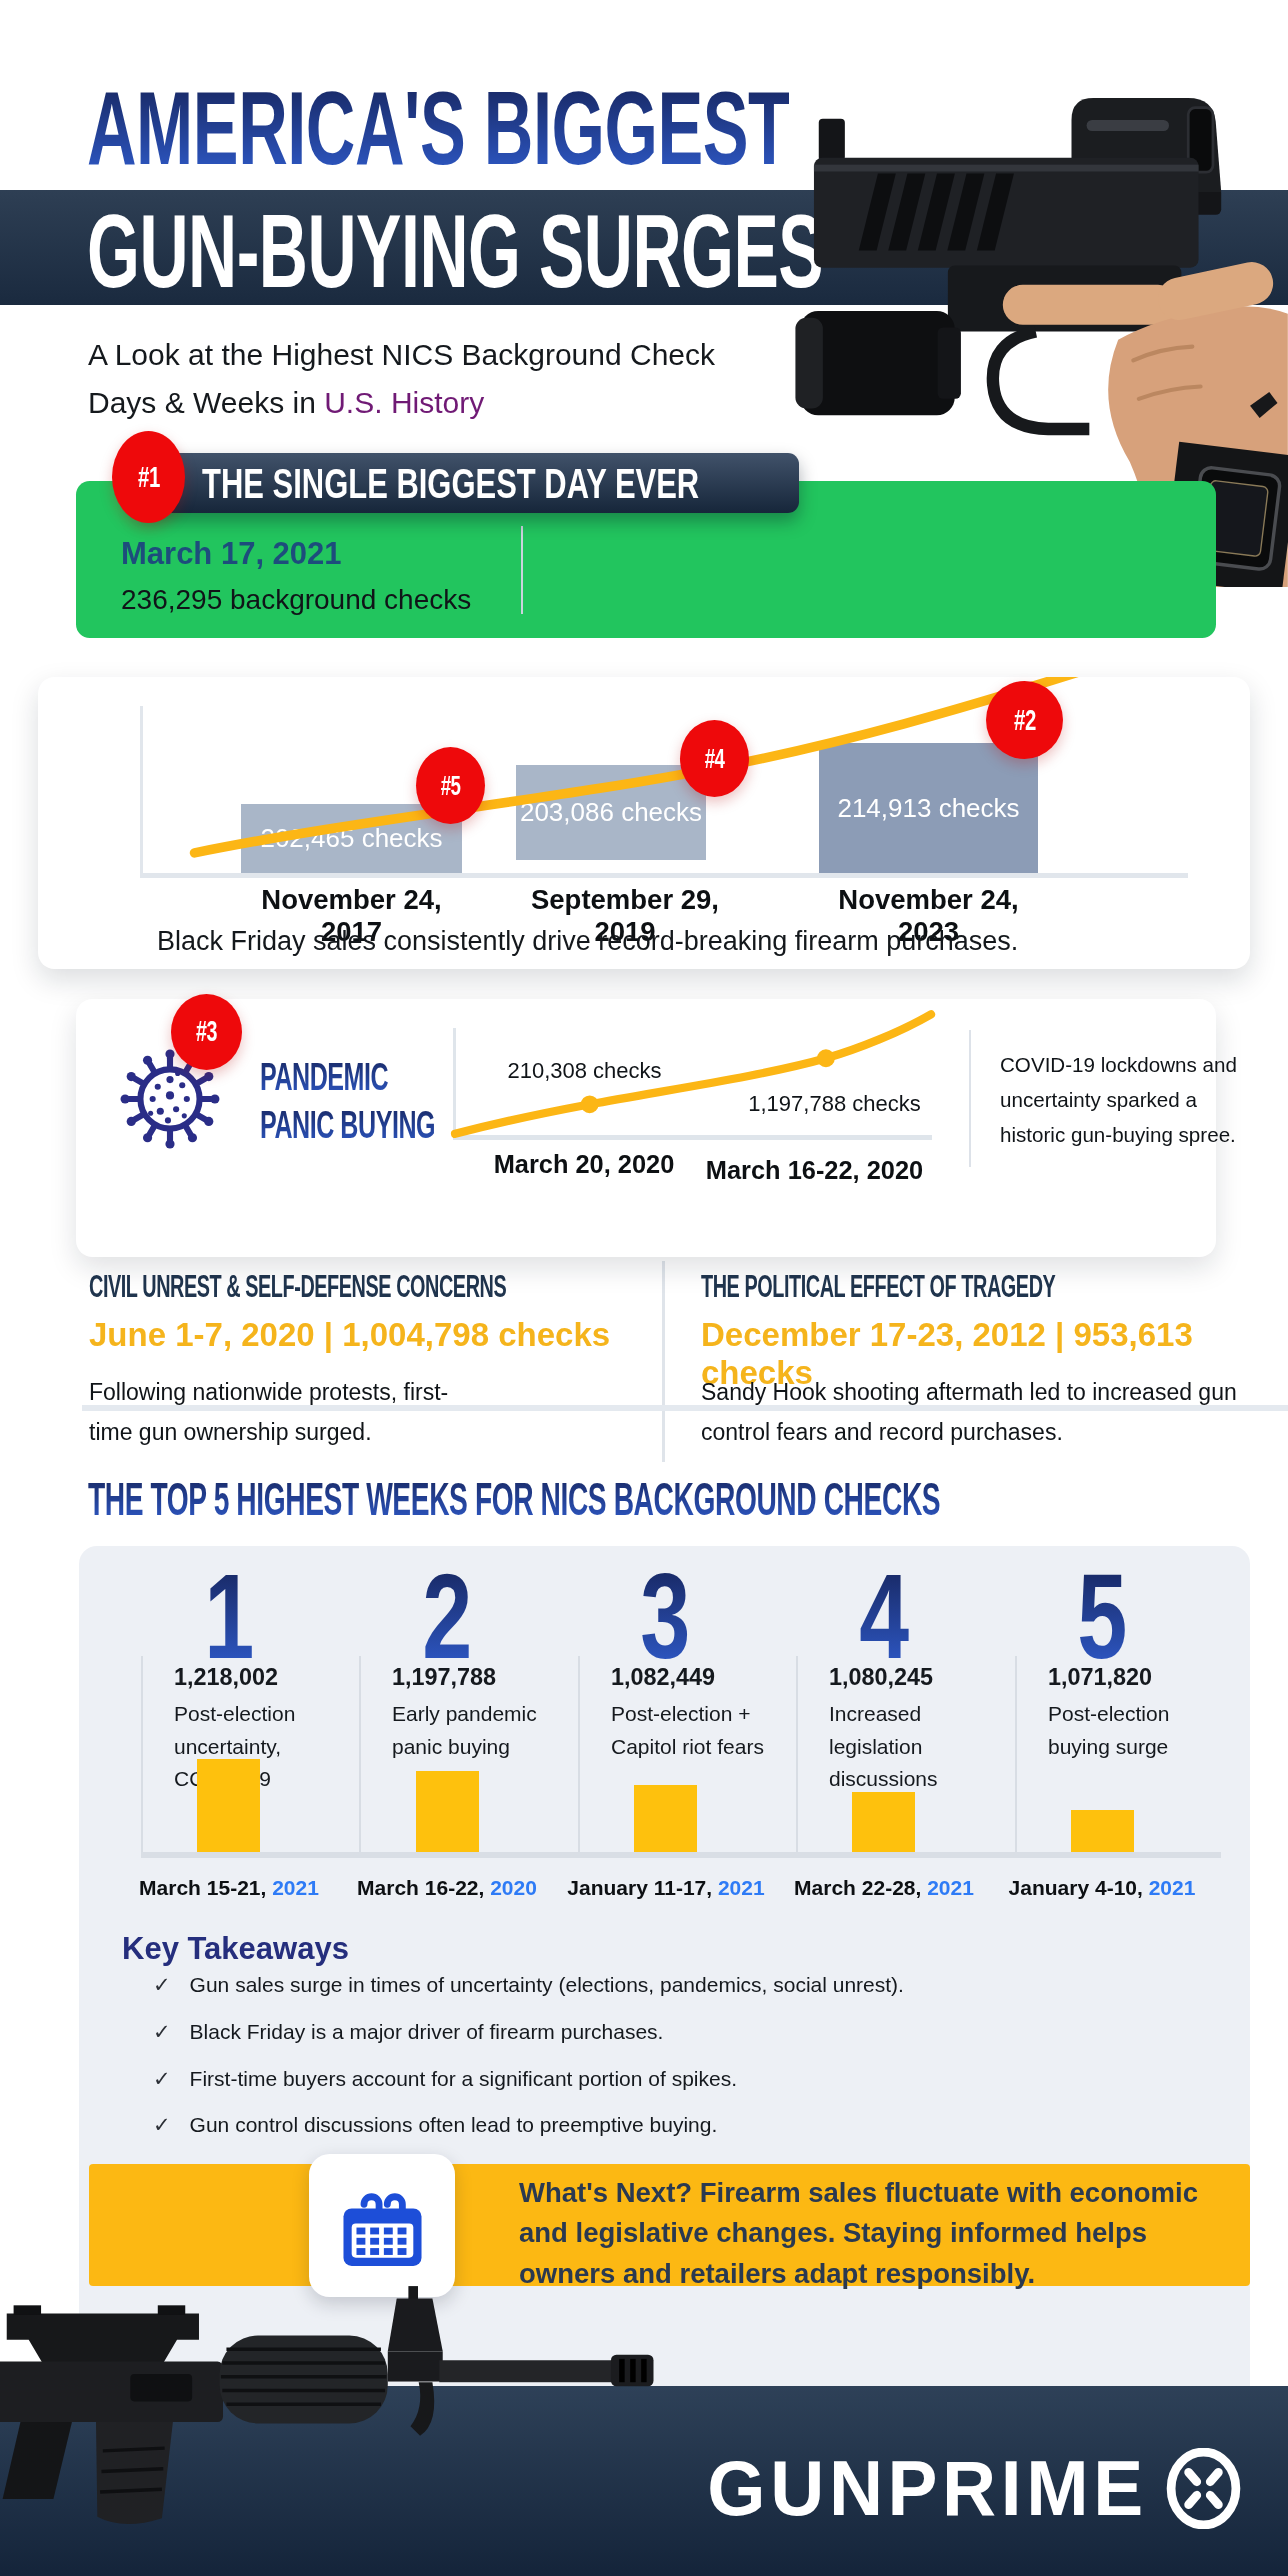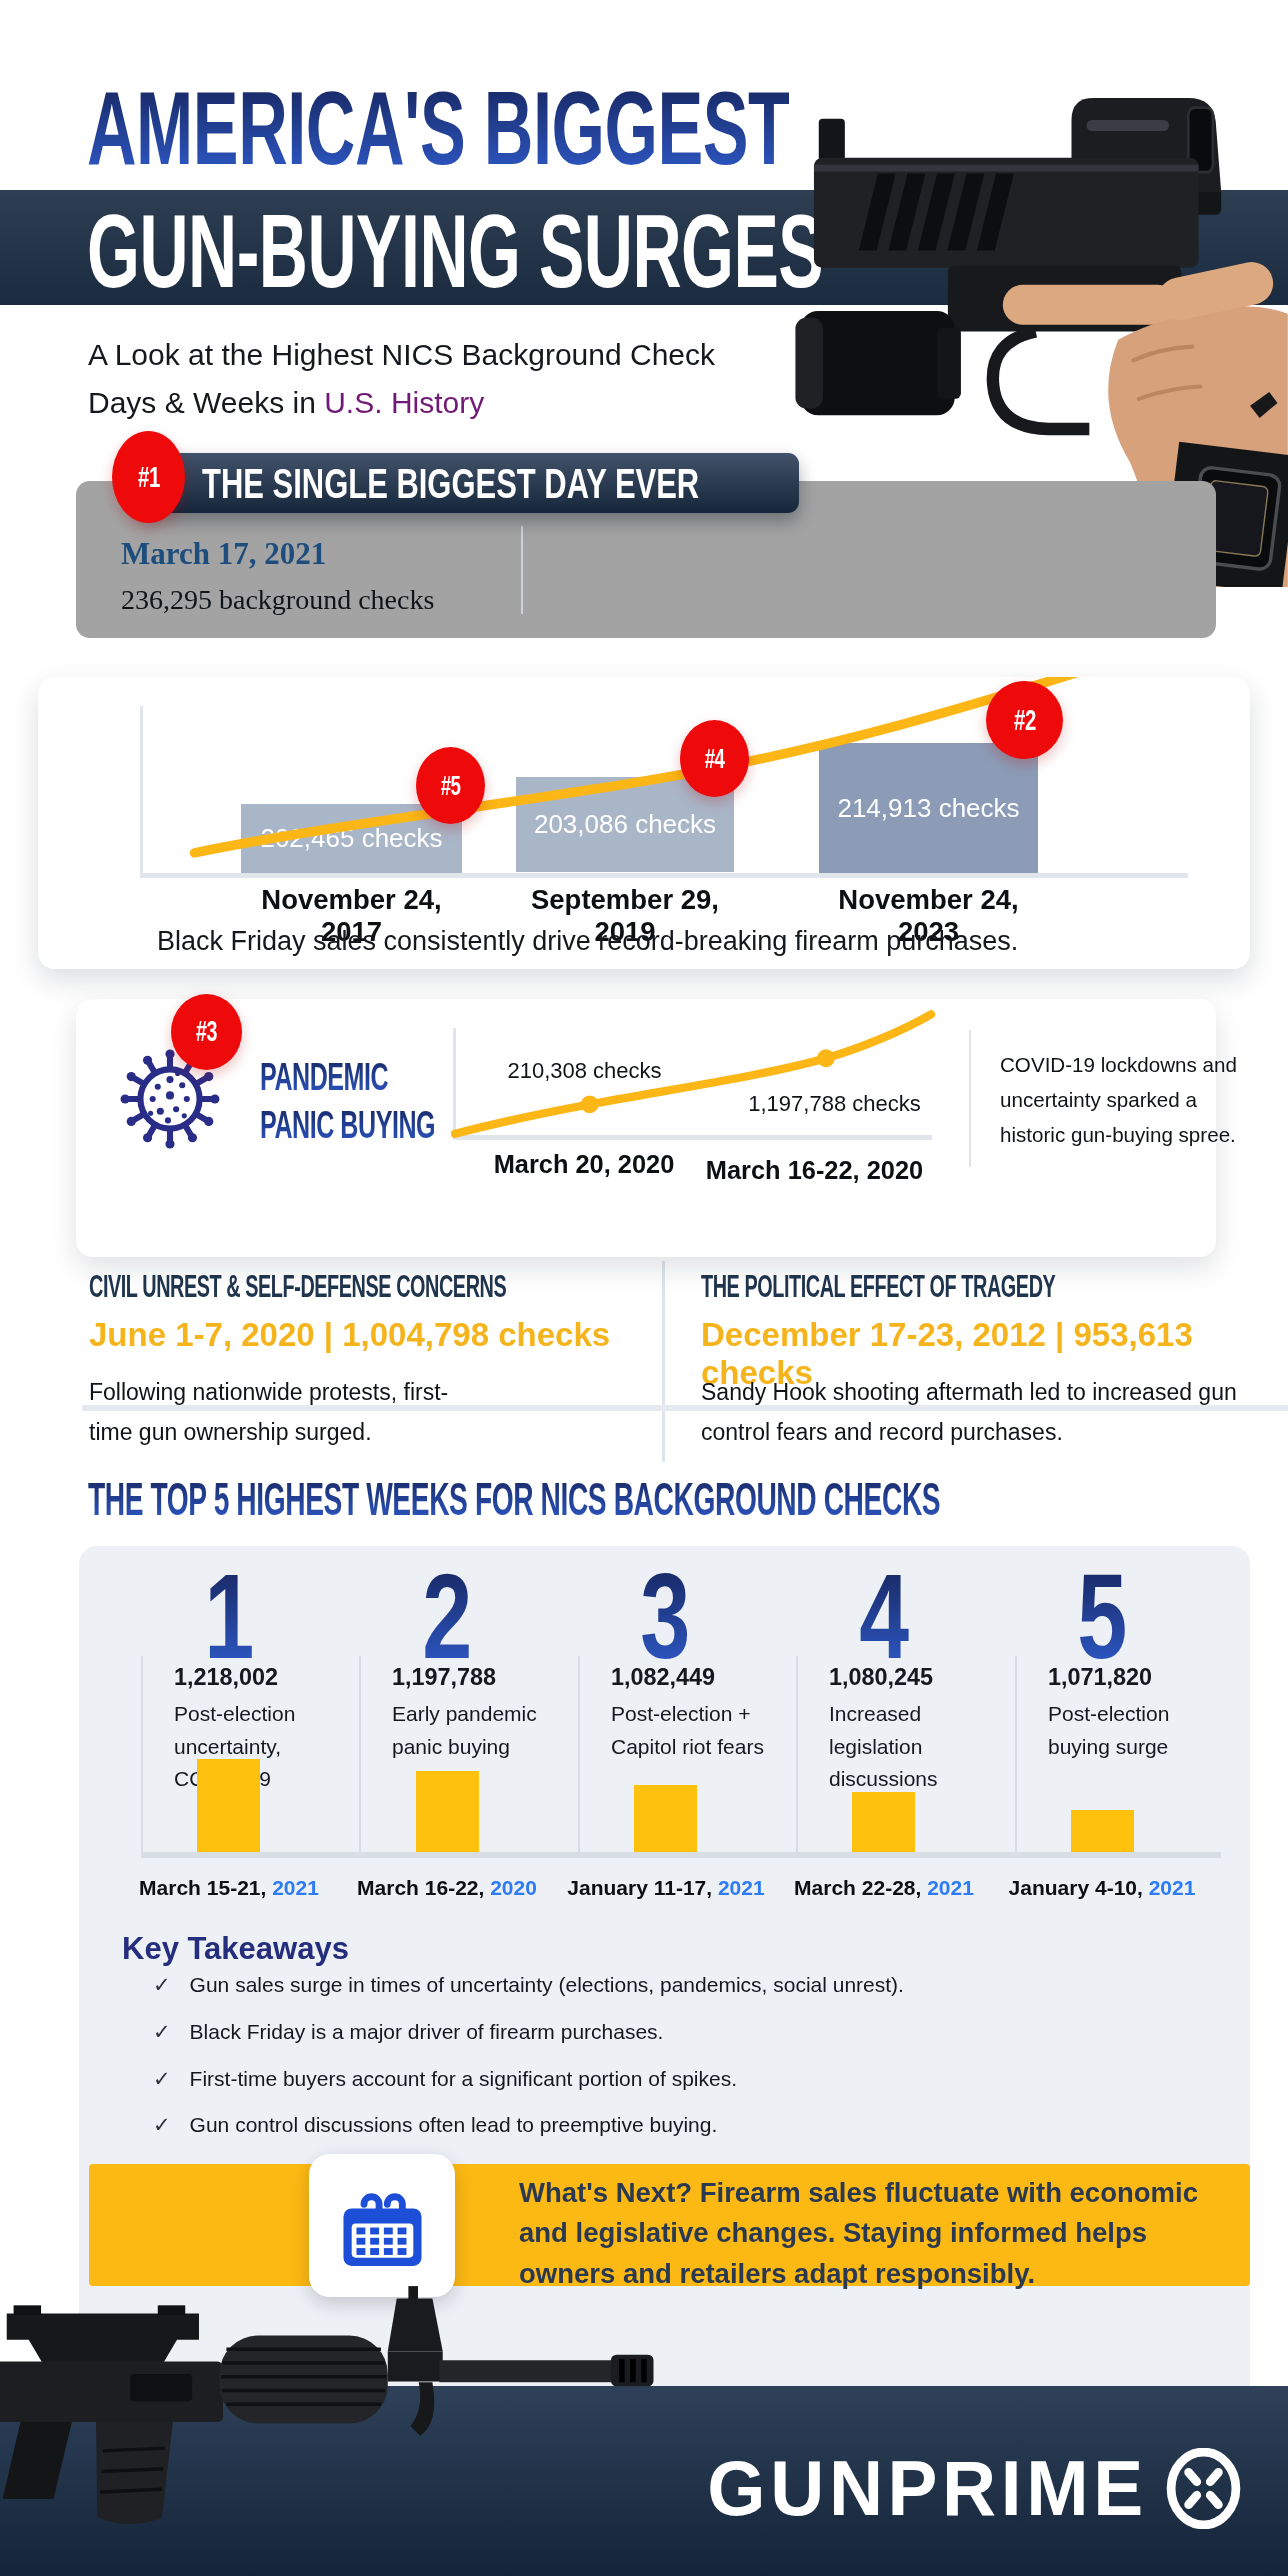--- a/index.html
+++ b/index.html
@@ -20,21 +20,21 @@
 
   
   .badge{position:absolute;background:#ee090b;border-radius:50%;color:#fff;display:flex;align-items:center;justify-content:center;
          font-weight:700;box-shadow:0 5.5px 12.4px rgba(180,10,10,.25);z-index:6;}
 
   
   .s1-banner{left:136px;top:453px;width:663px;height:60px;border-radius:11px;z-index:5;
              background:linear-gradient(180deg,#41526a 0%,#16263a 100%);box-shadow:0 8.2px 16.5px rgba(10,20,35,.35);
              display:flex;align-items:center;padding-left:66px;box-sizing:border-box;}
   .s1-banner span{font-size:43px;font-weight:700;color:#fff;transform:scaleX(0.72);transform-origin:left center;display:inline-block;white-space:nowrap;}
-  .card1{left:76px;top:481px;width:1140px;height:157px;background:#a3a3a3;border-radius:13.7px;z-index:4;font-family:Liberation Serif, serif;}
+  .card1{left:76px;top:481px;width:1140px;height:157px;background:#22c55e;border-radius:13.7px;z-index:4;}
   .c1-date{left:45px;top:55px;font-size:31px;font-weight:800;color:#1d4d7c;position:absolute;}
   .c1-checks{left:45px;top:103px;font-size:28px;color:#101418;position:absolute;}
   .c1-div{left:445px;top:45px;width:2.1px;height:88px;background:#ccd3dd;position:absolute;}
   .c1-desc{left:481px;top:51px;width:659px;font-size:28px;line-height:1.55;color:#101418;position:absolute;}
 
   
   .bfcard{left:38px;top:677px;width:1212px;height:292px;background:#ffffff;border-radius:16.5px;
           box-shadow:0 11px 27.5px rgba(16,24,40,.15);z-index:4;}
   .bf-vaxis{left:102px;top:29px;width:3.4px;height:172px;background:#e1e6ec;position:absolute;}
   .bf-base{left:102px;top:196px;width:1048px;height:4.8px;background:#e1e6ec;position:absolute;}
@@ -148,21 +148,21 @@
     <div class="c1-div"></div>
   </div>
 
   <div class="abs bfcard">
     <div class="bf-vaxis"></div>
     <div class="bf-base"></div>
 
     <div class="bf-bar light" style="left:203px;top:127px;width:221px;height:69px;">
       <span>202,465 checks</span>
       </div>
-    <div class="bf-bar light" style="left:478px;top:100px;width:218px;height:95px;justify-content:center;">
+    <div class="bf-bar light" style="left:478px;top:88px;width:190px;height:95px;justify-content:center;">
       <span>203,086 checks</span>
       </div>
     <div class="bf-bar dark" style="left:781px;top:66px;width:219px;height:130px;">
       <span>214,913 checks</span>
       </div>
 
     <svg class="bf-curve" width="1212" height="292" viewBox="0 0 1765 425">
       <path d="M 228 256 C 480 205, 760 178, 1000 130 C 1180 94, 1340 48, 1530 -12" fill="none" stroke="#fcb615" stroke-width="14" stroke-linecap="round"></path>
     </svg>
 

